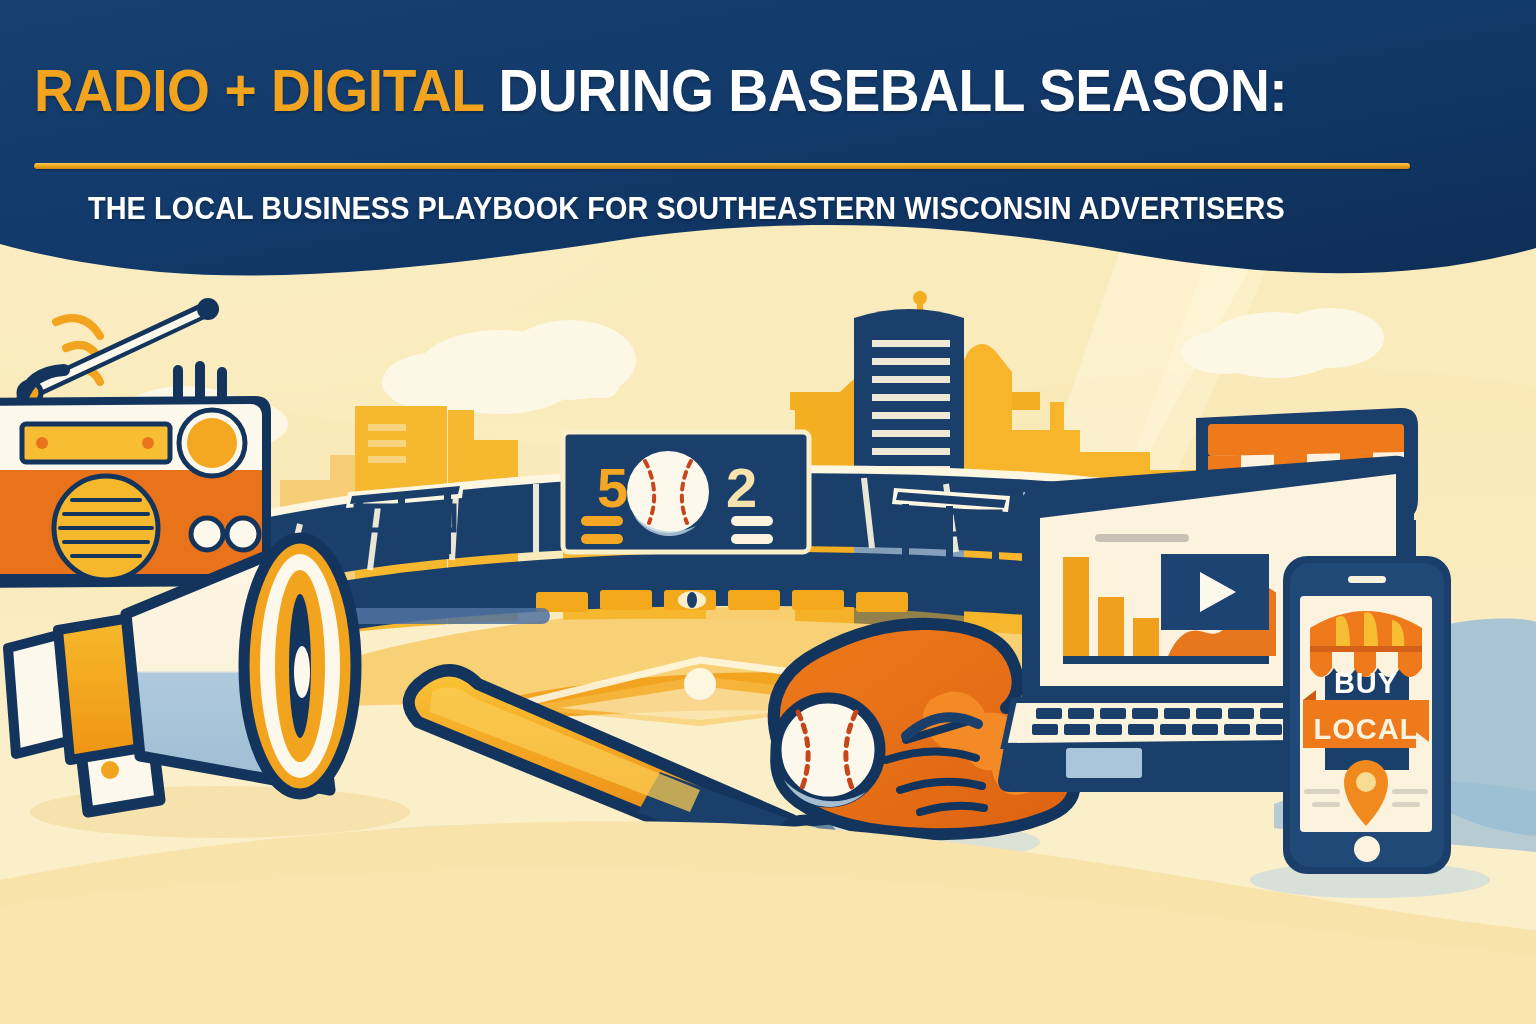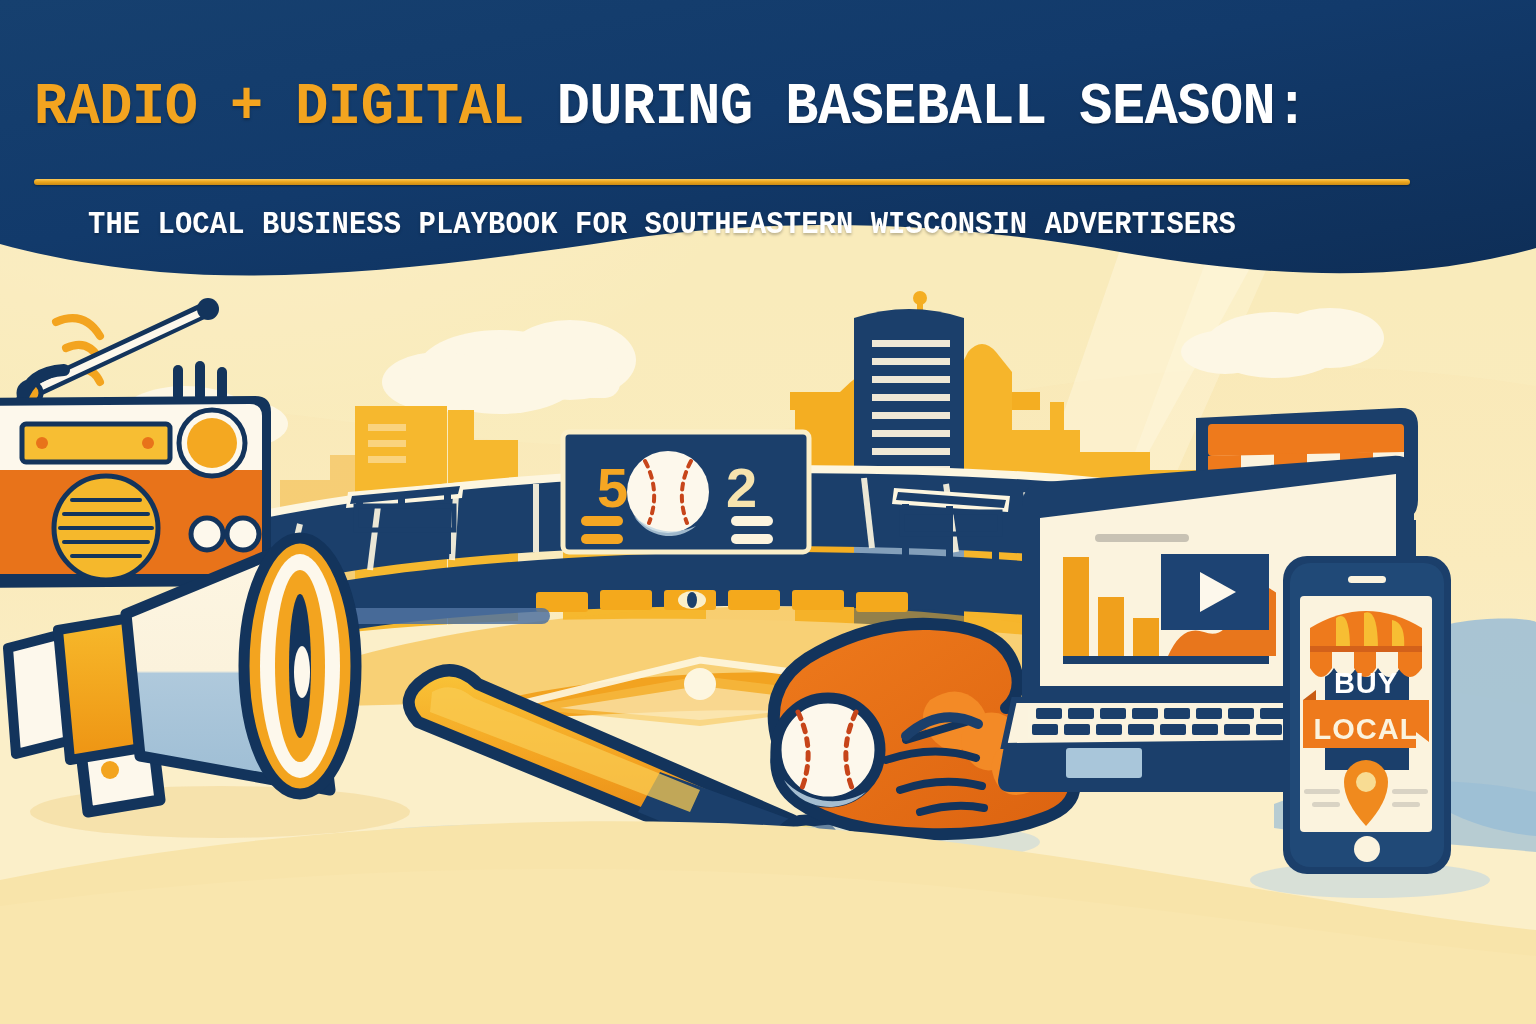--- a/index.html
+++ b/index.html
@@ -25,25 +25,24 @@
   
   #header-banner {
     position: absolute;
     left: 0; top: 0;
     width: 1536px;
     height: 300px;
     pointer-events: none;
   }
   #header-text-layer {
     position: absolute;
-    left: 0; top: 16px;
+    left: 0; top: 0;
     width: 1304px;
     height: 270px;
     z-index: 5;
-    font-family: Liberation Mono, monospace;
   }
   .title-line {
     position: absolute;
     left: 34px;
     top: 60px;
     width: 1400px;
     font-size: 60px;
     line-height: 62px;
     font-weight: 700;
     letter-spacing: -0.5px;

